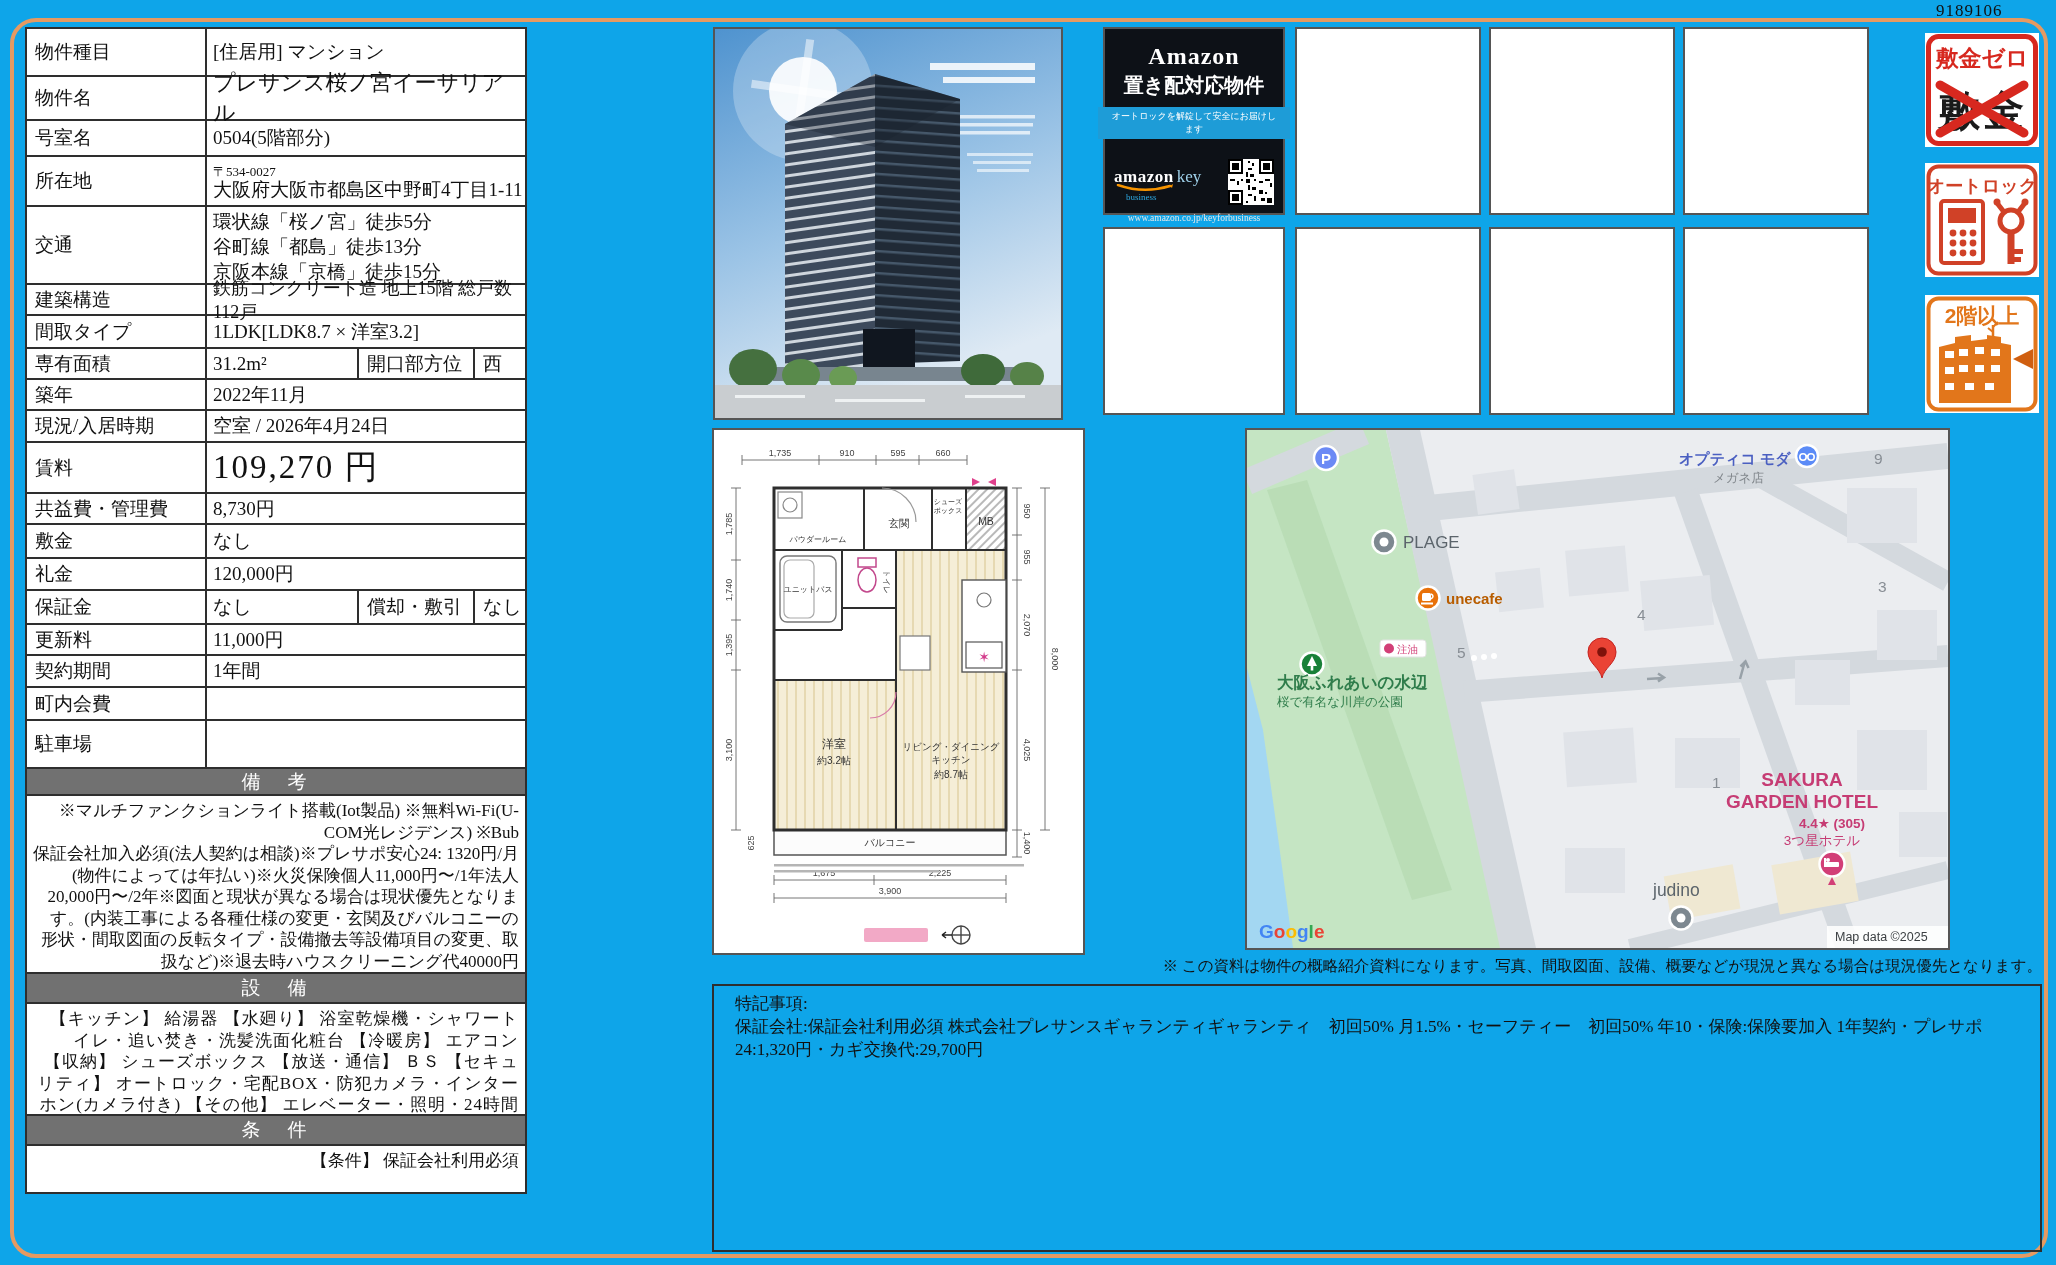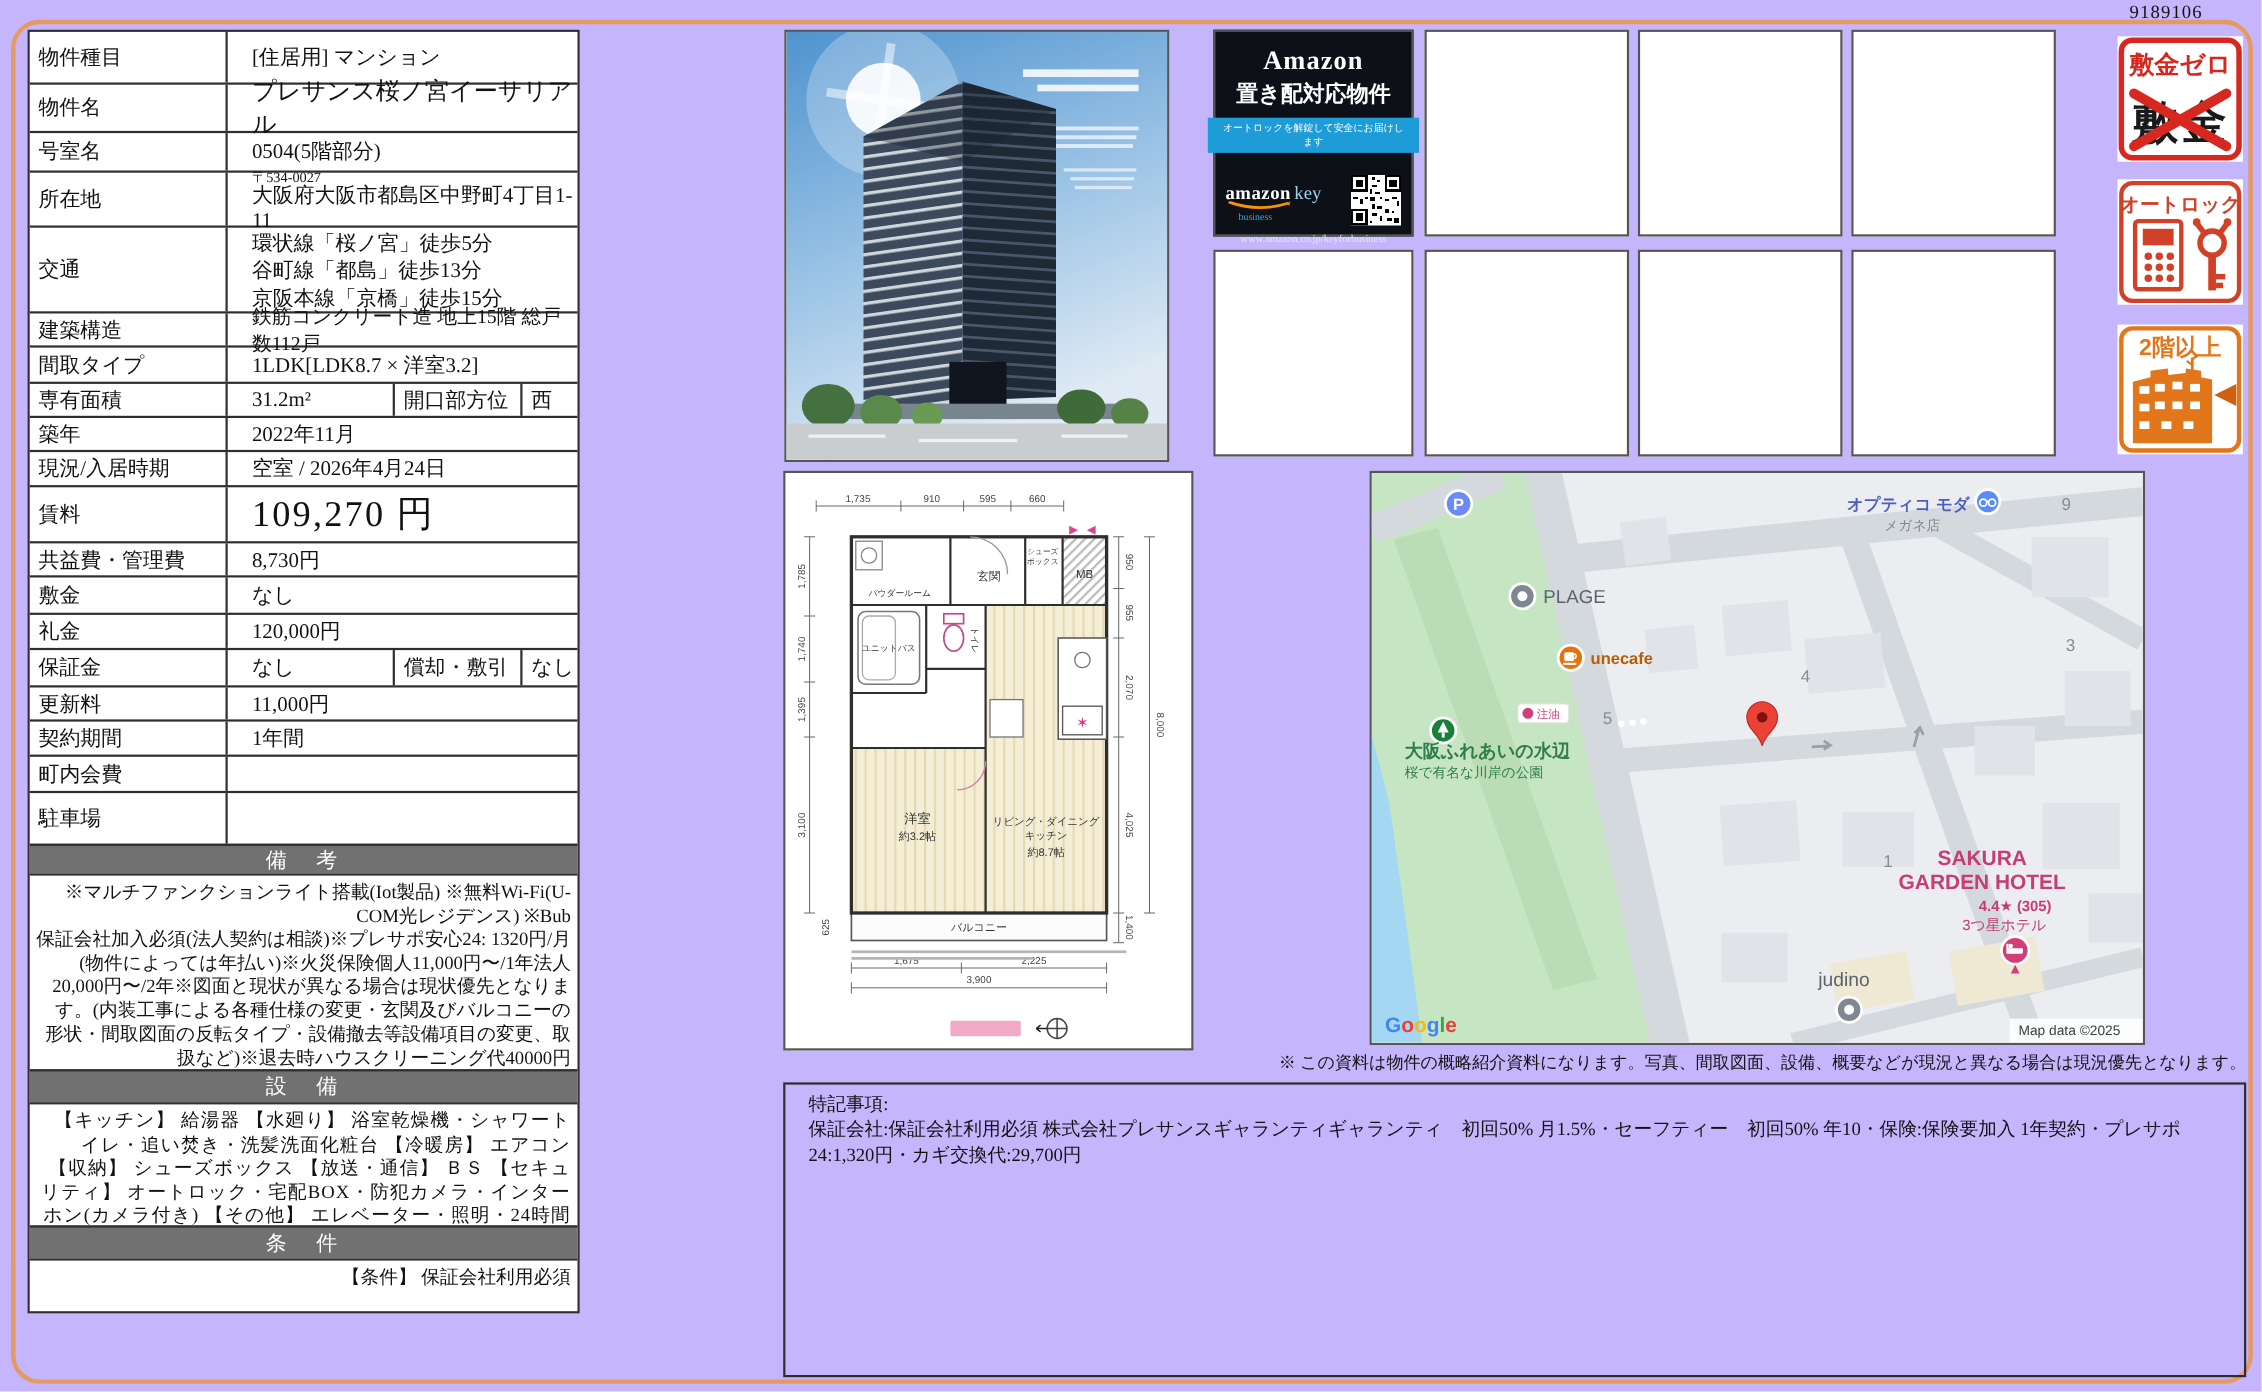--- a/index.html
+++ b/index.html
@@ -1,28 +1,28 @@
 <!DOCTYPE html>
 <html><head>
 <meta charset="utf-8">
 <style>
   html,body{margin:0;padding:0;background:#fff;}
-  .page{position:relative;width:2056px;height:1265px;background:#c4b5fd;overflow:hidden;
+  .page{position:relative;width:2056px;height:1265px;background:#0ea5e9;overflow:hidden;
         font-family:"Liberation Serif","DejaVu Serif",serif;color:#111;}
   .abs{position:absolute;}
   .frame{left:10px;top:18px;width:2030px;height:1232px;border:4px solid #e59a62;border-radius:26px;}
   .docnum{left:1936px;top:1px;font-size:17px;letter-spacing:1px;}
 
   
   .ptable{left:25px;top:27px;width:502px;border:2px solid #2e2e2e;background:#fff;box-sizing:border-box;}
   .row{display:flex;border-top:2px solid #2e2e2e;box-sizing:border-box;}
   .row.first{border-top:none;}
   .lbl{flex:0 0 180px;width:180px;border-right:2px solid #2e2e2e;font-size:19px;
        display:flex;align-items:center;padding-left:8px;box-sizing:border-box;}
-  .val{flex:1;font-size:19px;display:flex;align-items:center;padding-left:22px;box-sizing:border-box;min-width:0;}
+  .val{flex:1;font-size:19px;display:flex;align-items:center;padding-left:6px;box-sizing:border-box;min-width:0;}
   .val.big{font-size:22px;}
   .val.rent{font-size:33px;letter-spacing:2px;}
   .lbl2{flex:0 0 118px;width:118px;border-left:2px solid #2e2e2e;border-right:2px solid #2e2e2e;
         font-size:19px;display:flex;align-items:center;padding-left:8px;box-sizing:border-box;}
   .val2{flex:0 0 48px;width:48px;font-size:19px;display:flex;align-items:center;padding-left:8px;box-sizing:border-box;}
   .vstack{display:block;padding-top:2px;}
   .postal{font-size:13px;line-height:15px;}
   .addr{font-size:19px;line-height:22px;}
   .acc-line{font-size:19px;line-height:25px;}
   .bar{background:#717171;color:#fff;text-align:center;font-size:19px;letter-spacing:4px;

